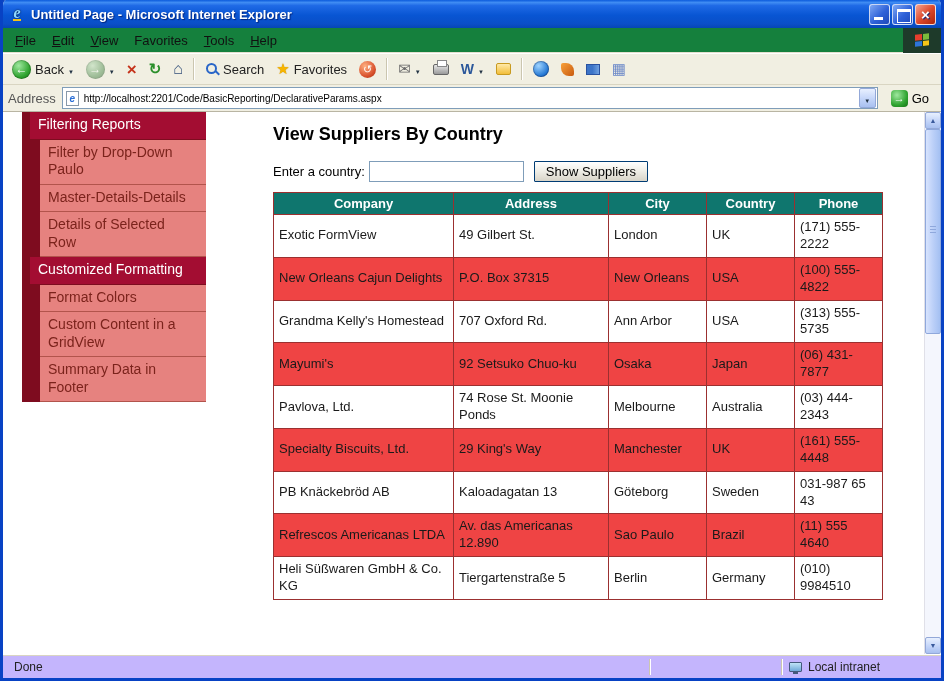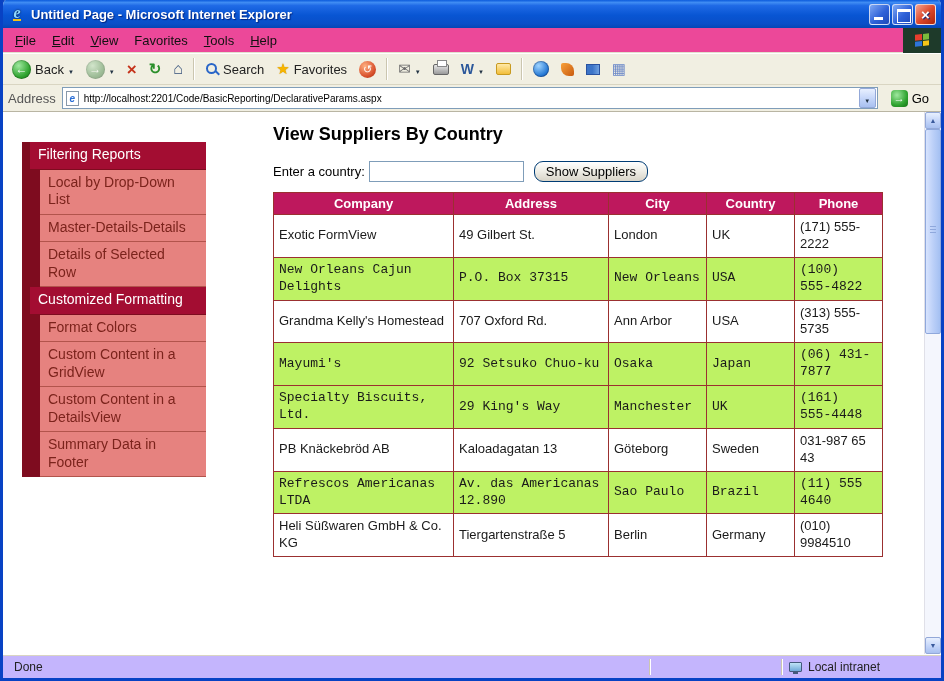--- a/index.html
+++ b/index.html
@@ -30,21 +30,21 @@
   .cap-btn{ width:21px; height:21px; border-radius:3px; position:relative;
     border:1px solid rgba(255,255,255,.75);
     background:linear-gradient(135deg,#7FA8F4,#2E61D8 55%,#1E49B8);
     display:flex; align-items:center; justify-content:center; color:#fff; }
   .btn-min::before{content:""; position:absolute; left:4px; bottom:4px; width:9px; height:3px; background:#fff;}
   .btn-max::before{content:""; position:absolute; left:4px; top:4px; width:12px; height:10px; border:1px solid #fff; border-top:3px solid #fff;}
   .btn-close{ background:linear-gradient(135deg,#F6A38F,#DE4A2C 50%,#AE2408); }
   .btn-close::before{content:"×"; font-size:15px; font-weight:bold; line-height:1;}
 
   
-  .menubar{ height:25px; flex:none; background:#ec4899;
+  .menubar{ height:25px; flex:none; background:#15803d;
     border-bottom:1px solid #E3E0CE;
     display:flex; align-items:center; padding-left:4px; font-size:13px; color:#111; }
   .menu-item{ padding:3px 8px; }
   .branding{ margin-left:auto; width:38px; height:25px; background:#1E3A2A;
     display:flex; align-items:center; justify-content:center; }
   .winflag{ width:14px; height:12px; display:grid; grid-template-columns:1fr 1fr; grid-template-rows:1fr 1fr; gap:1px; transform:skewY(-6deg); }
   .winflag i:nth-child(1){background:#E53E2E}.winflag i:nth-child(2){background:#7CBB3C}
   .winflag i:nth-child(3){background:#2E74D9}.winflag i:nth-child(4){background:#F5C518}
 
   
@@ -99,45 +99,45 @@
     background:linear-gradient(#E8F0FF,#C0D2F8 60%,#A8C0F0); border:1px solid #93A8D8; border-radius:2px;}
   .go-btn{ display:flex; align-items:center; gap:4px; padding:2px 7px; }
   .go-circle{ width:17px; height:17px; border-radius:4px;
     background:radial-gradient(circle at 35% 30%, #9FE89F, #2FA32F 62%, #157015);
     color:#fff; display:flex; align-items:center; justify-content:center; font-size:11px; font-weight:bold;}
   .go-circle::before{content:"→";}
 
   
   .content{ flex:1; display:flex; background:#fff; overflow:hidden; position:relative;}
 
-  .sidebar{ width:214px; flex:none; overflow:hidden;margin-top:30px; }
+  .sidebar{ width:214px; flex:none; overflow:hidden; }
   .nav{ margin-left:19px; width:184px; background:#7E0C1F; }
   .nav-header{ margin-left:8px; background:#A30D32; color:#fff;
     padding:4px 8px 5px; font-size:14px; line-height:1.25;
     border-bottom:1px solid #7E0C1F; }
   .nav-link{ margin-left:18px; background:#E6827F; color:#7B231C;
     padding:4px 14px 5px 8px; font-size:14px; line-height:1.25;
     border-bottom:1px solid #B2544C; }
 
   .main{ flex:1; padding:10px 0 0 56px; overflow:hidden; }
   .page-title{ font-size:18px; font-weight:bold; color:#000; margin:2px 0 16px; }
   .filter-row{ display:flex; align-items:center; gap:4px; font-size:13px; margin-bottom:10px; }
   .country-input{ width:155px; height:21px; border:1px solid #7F9DB9; font-size:13px; padding:0 3px; font-family:"Liberation Sans",sans-serif;}
-  .show-btn{ margin-left:6px; border:1px solid #003C74; border-radius:9px;
+  .show-btn{ margin-left:6px; border:1px solid #003C74; border-radius:1px;
     background:linear-gradient(#FFFFFF,#F0EFE8 45%,#D8D4C8);
     padding:2px 11px; font-size:13px; font-family:"Liberation Sans",sans-serif; }
 
   table.grid{ border-collapse:collapse; table-layout:fixed; width:609px; font-size:13px; color:#1A1A1A; }
   .grid col.c1{width:180px}.grid col.c2{width:155px}.grid col.c3{width:98px}
   .grid col.c4{width:88px}.grid col.c5{width:88px}
-  .grid th{ background:#be185d; color:#fff; font-weight:bold; text-align:center;
+  .grid th{ background:#0f766e; color:#fff; font-weight:bold; text-align:center;
     padding:3px 4px; border:1px solid #9B3030; }
   .grid td{ padding:4px 5px; border:1px solid #9B3030; vertical-align:middle; line-height:1.3;
     overflow:hidden; }
-  .grid tr.alt{ background:#bef264;font-family:Liberation Mono, monospace; }
+  .grid tr.alt{ background:#ef4444; }
 
   
   .scrollbar{ width:17px; flex:none; position:relative; background:#F4F6FD; border-left:1px solid #E0E0E8; }
   .sb-btn{ position:absolute; left:0; right:0; height:17px;
     background:linear-gradient(#E8F0FF,#C0D2F8 60%,#A8C0F0);
     border:1px solid #93A8D8; border-radius:2px;
     display:flex; align-items:center; justify-content:center; color:#3A5A9C; font-size:7px;}
   .sb-up{top:0}.sb-up::before{content:"▲"}
   .sb-down{bottom:0}.sb-down::before{content:"▼"}
   .sb-thumb{ position:absolute; top:17px; left:0; right:0; height:205px;
@@ -266,27 +266,26 @@
       <span class="go-circle"></span>
       <span>Go</span>
     </span>
   </div>
 
   <div class="content">
 
     <div class="sidebar">
       <div class="nav" id="sidebar-nav">
           <div class="nav-header">Filtering Reports</div>
-          <div class="nav-link">Local by Drop-Down List</div>
+          <div class="nav-link">Filter by Drop-Down Paulo</div>
           <div class="nav-link">Master-Details-Details</div>
           <div class="nav-link">Details of Selected Row</div>
           <div class="nav-header">Customized Formatting</div>
           <div class="nav-link">Format Colors</div>
           <div class="nav-link">Custom Content in a GridView</div>
-          <div class="nav-link">Custom Content in a DetailsView</div>
           <div class="nav-link">Summary Data in Footer</div>
         </div>
     </div>
 
     <div class="main">
       <div class="page-title">View Suppliers By Country</div>
       <div class="filter-row">
         <span>Enter a country:</span>
         <input class="country-input" type="text" value="" style="">
         <button class="show-btn">Show Suppliers</button>
@@ -330,20 +329,27 @@
               <td>USA</td>
               <td>(313) 555-5735</td>
             </tr>
             <tr class="alt">
               <td>Mayumi's</td>
               <td>92 Setsuko Chuo-ku</td>
               <td>Osaka</td>
               <td>Japan</td>
               <td>(06) 431-7877</td>
             </tr>
+            <tr>
+              <td>Pavlova, Ltd.</td>
+              <td>74 Rose St. Moonie Ponds</td>
+              <td>Melbourne</td>
+              <td>Australia</td>
+              <td>(03) 444-2343</td>
+            </tr>
             <tr class="alt">
               <td>Specialty Biscuits, Ltd.</td>
               <td>29 King's Way</td>
               <td>Manchester</td>
               <td>UK</td>
               <td>(161) 555-4448</td>
             </tr>
             <tr>
               <td>PB Knäckebröd AB</td>
               <td>Kaloadagatan 13</td>

